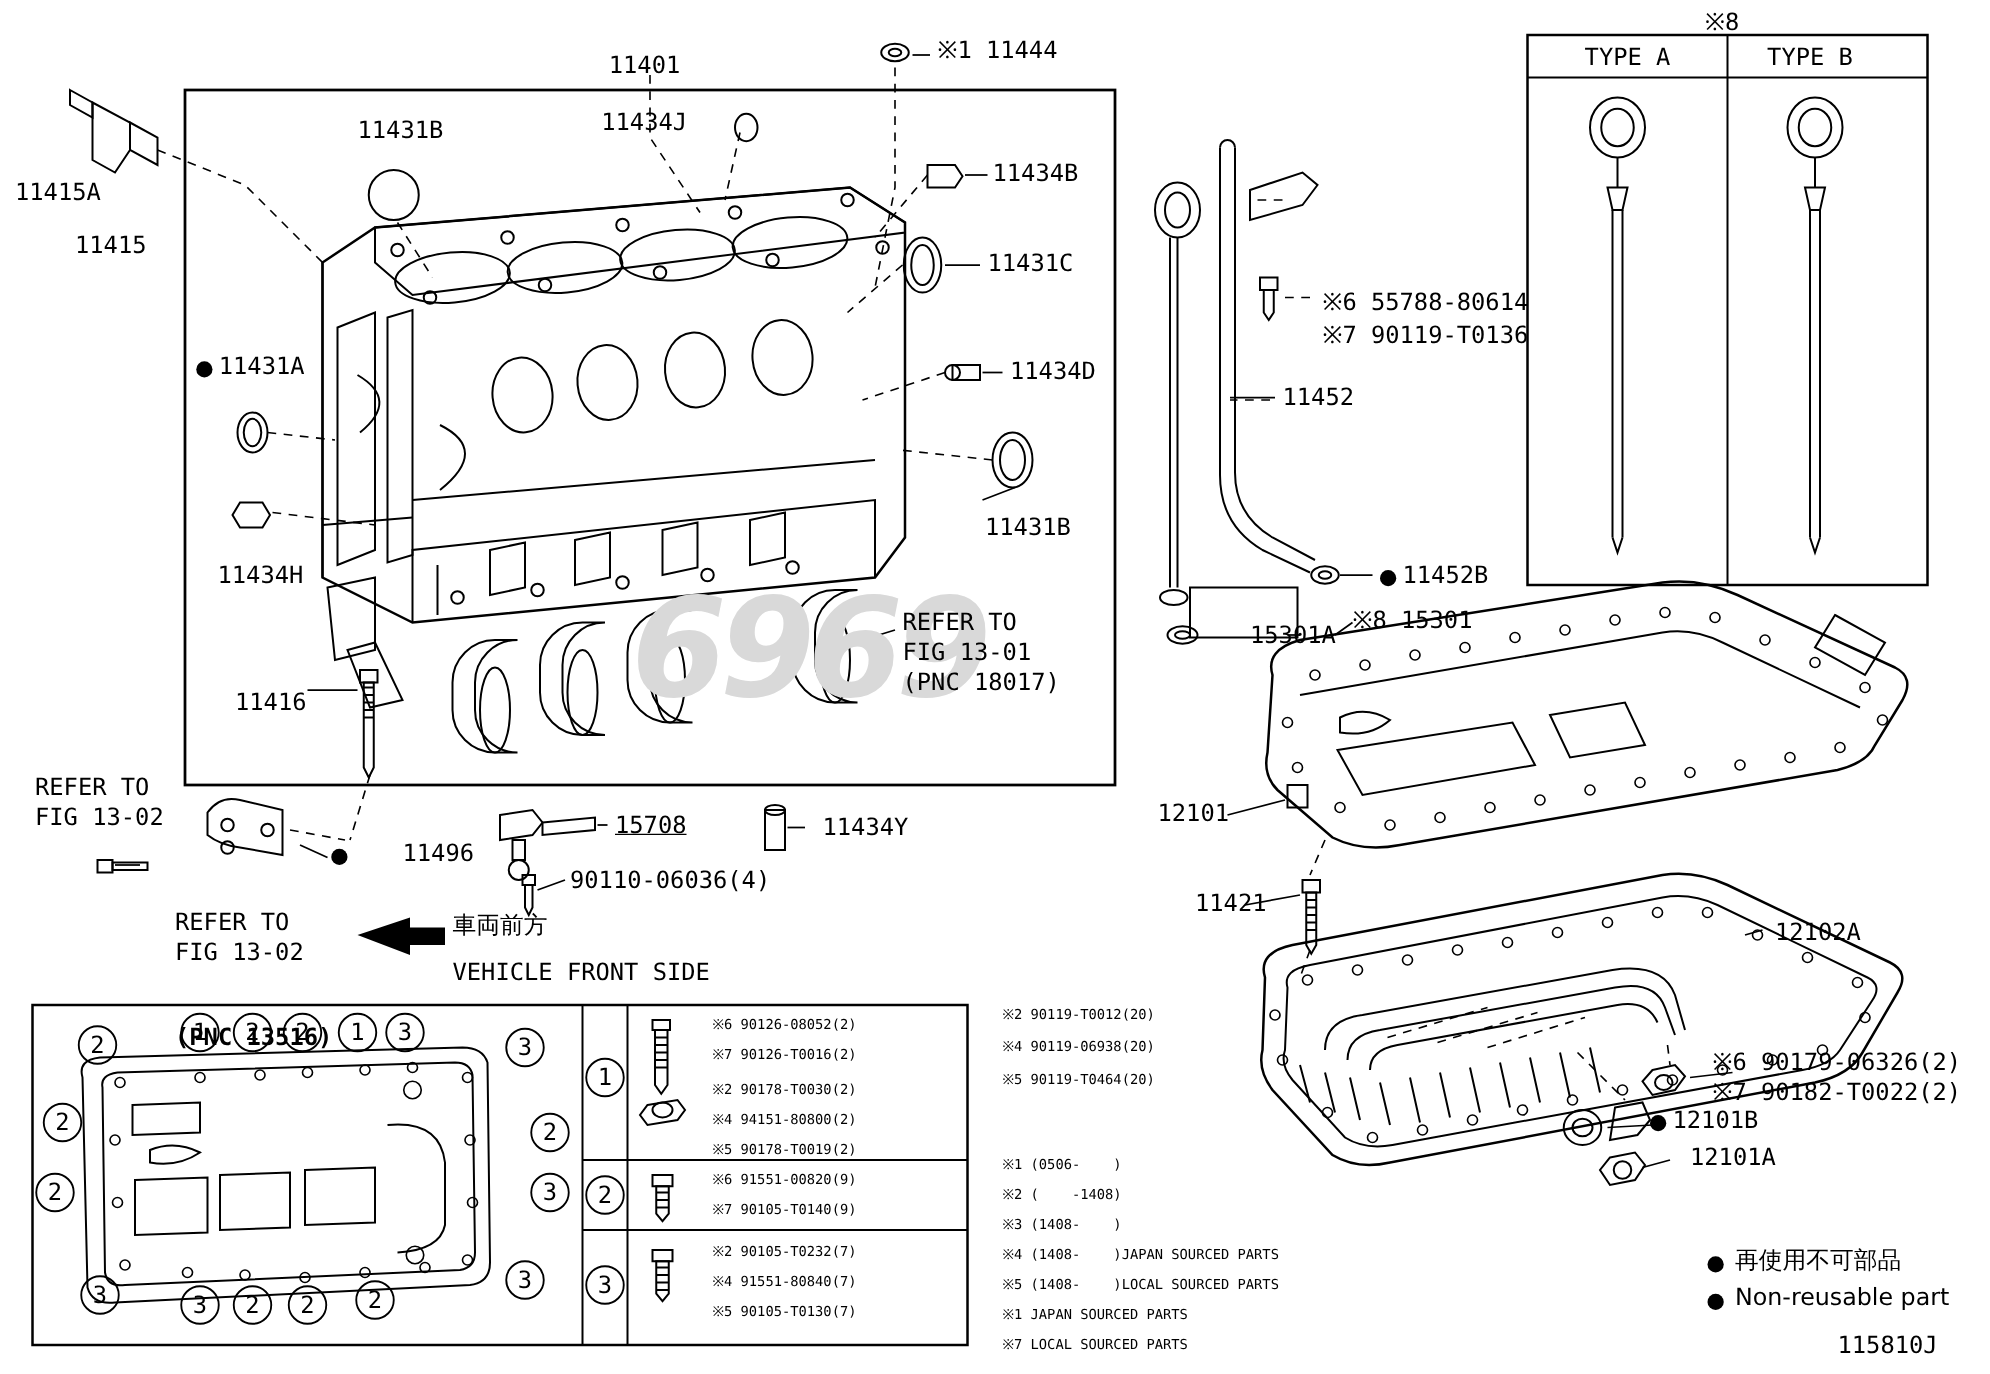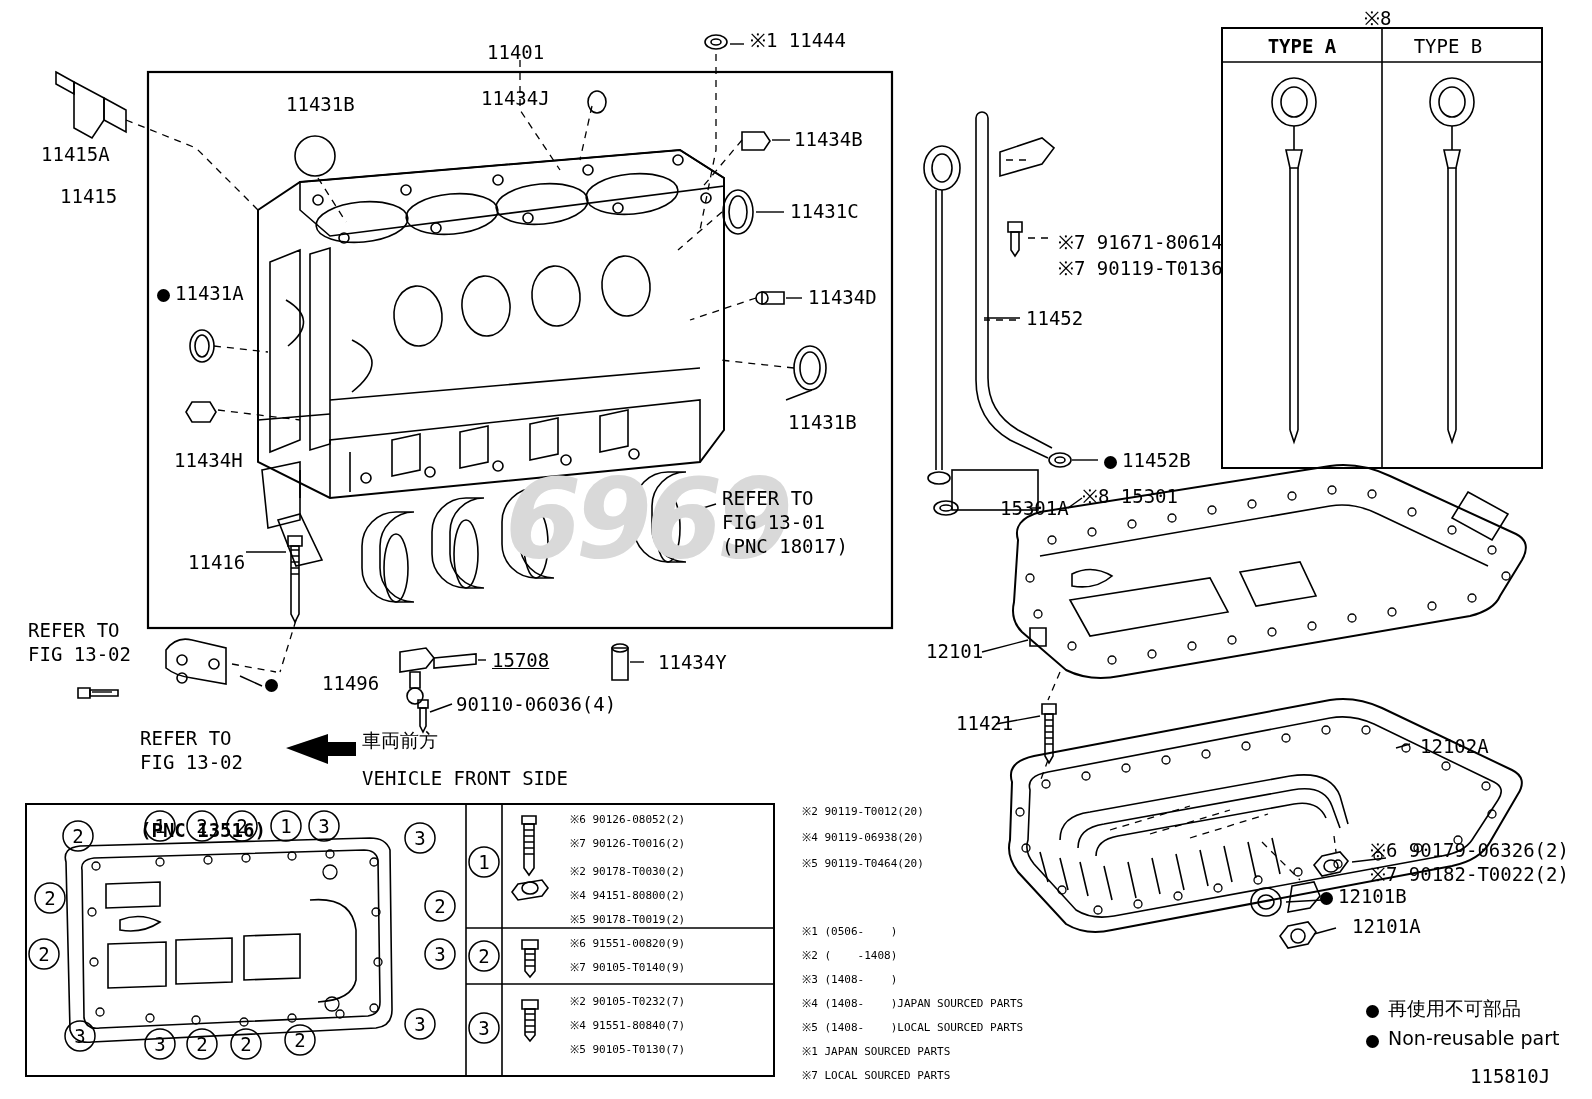--- a/index.html
+++ b/index.html
@@ -419,28 +419,28 @@
 <div class="lbl" style="left:481px;top:88px;">11434J</div>
 <div class="lbl" style="left:750px;top:30px;">※1 11444</div>
 <div class="lbl" style="left:794px;top:129px;">11434B</div>
 <div class="lbl" style="left:790px;top:201px;">11431C</div>
 <div class="lbl" style="left:808px;top:287px;">11434D</div>
 <div class="lbl" style="left:788px;top:412px;">11431B</div>
 <div class="lbl" style="left:175px;top:283px;">11431A</div>
 <div class="dot" style="left:157px;top:289px;"></div>
 <div class="lbl" style="left:174px;top:450px;">11434H</div>
 <div class="lbl" style="left:188px;top:552px;">11416</div>
-<div class="lbl" style="left:41px;top:144px;">11415A</div>
+<div class="lbl" style="left:12px;top:144px;">11415A</div>
 <div class="lbl" style="left:60px;top:186px;">11415</div>
 <div class="lbl" style="left:283px;top:673px;margin-left:39px;">11496</div>
 <div class="dot" style="left:265px;top:679px;"></div>
 <div class="lbl" style="left:492px;top:650px;text-decoration:underline;">15708</div>
 <div class="lbl" style="left:456px;top:694px;">90110-06036(4)</div>
 <div class="lbl" style="left:658px;top:652px;">11434Y</div>
-<div class="lbl" style="left:1058px;top:232px;">※7 91671-80614</div>
+<div class="lbl" style="left:1058px;top:232px;">※6 55788-80614</div>
 <div class="lbl" style="left:1058px;top:258px;">※7 90119-T0136</div>
 <div class="lbl" style="left:1026px;top:308px;">11452</div>
 <div class="lbl" style="left:1122px;top:450px;">11452B</div>
 <div class="dot" style="left:1104px;top:456px;"></div>
 <div class="lbl" style="left:1000px;top:498px;">15301A</div>
 <div class="lbl" style="left:1082px;top:486px;">※8 15301</div>
 <div class="lbl" style="left:926px;top:641px;">12101</div>
 <div class="lbl" style="left:956px;top:713px;">11421</div>
 <div class="lbl" style="left:1420px;top:736px;">12102A</div>
 <div class="lbl" style="left:1338px;top:886px;">12101B</div>
@@ -457,21 +457,21 @@
 <div class="lbl" style="left:28px;top:644px;">FIG 13-02</div>
 
 <div class="lbl" style="left:140px;top:728px;">REFER TO</div>
 <div class="lbl" style="left:140px;top:752px;">FIG 13-02</div>
 <div class="lbl" style="left:140px;top:820px;font-weight:bold;">(PNC 13516)</div>
 
 <div class="lbl" style="left:362px;top:730px;">車両前方</div>
 <div class="lbl" style="left:362px;top:756px;margin-top:12px;">VEHICLE FRONT SIDE</div>
 
 <div class="lbl" style="left:1364px;top:8px;">※8</div>
-<div class="lbl ctr" style="left:1222px;top:36px;width:160px;font-weight:bold;">TYPE A</div>
+<div class="lbl ctr" style="left:1222px;top:36px;width:160px;">TYPE A</div>
 <div class="lbl ctr" style="left:1382px;top:36px;width:132px;">TYPE B</div>
 
 <div class="lbl sm" style="left:570px;top:814px;">※6 90126-08052(2)</div>
 <div class="lbl sm" style="left:570px;top:838px;">※7 90126-T0016(2)</div>
 <div class="lbl sm" style="left:570px;top:866px;">※2 90178-T0030(2)</div>
 <div class="lbl sm" style="left:570px;top:890px;">※4 94151-80800(2)</div>
 <div class="lbl sm" style="left:570px;top:914px;">※5 90178-T0019(2)</div>
 
 <div class="lbl sm" style="left:570px;top:938px;">※6 91551-00820(9)</div>
 <div class="lbl sm" style="left:570px;top:962px;">※7 90105-T0140(9)</div>

